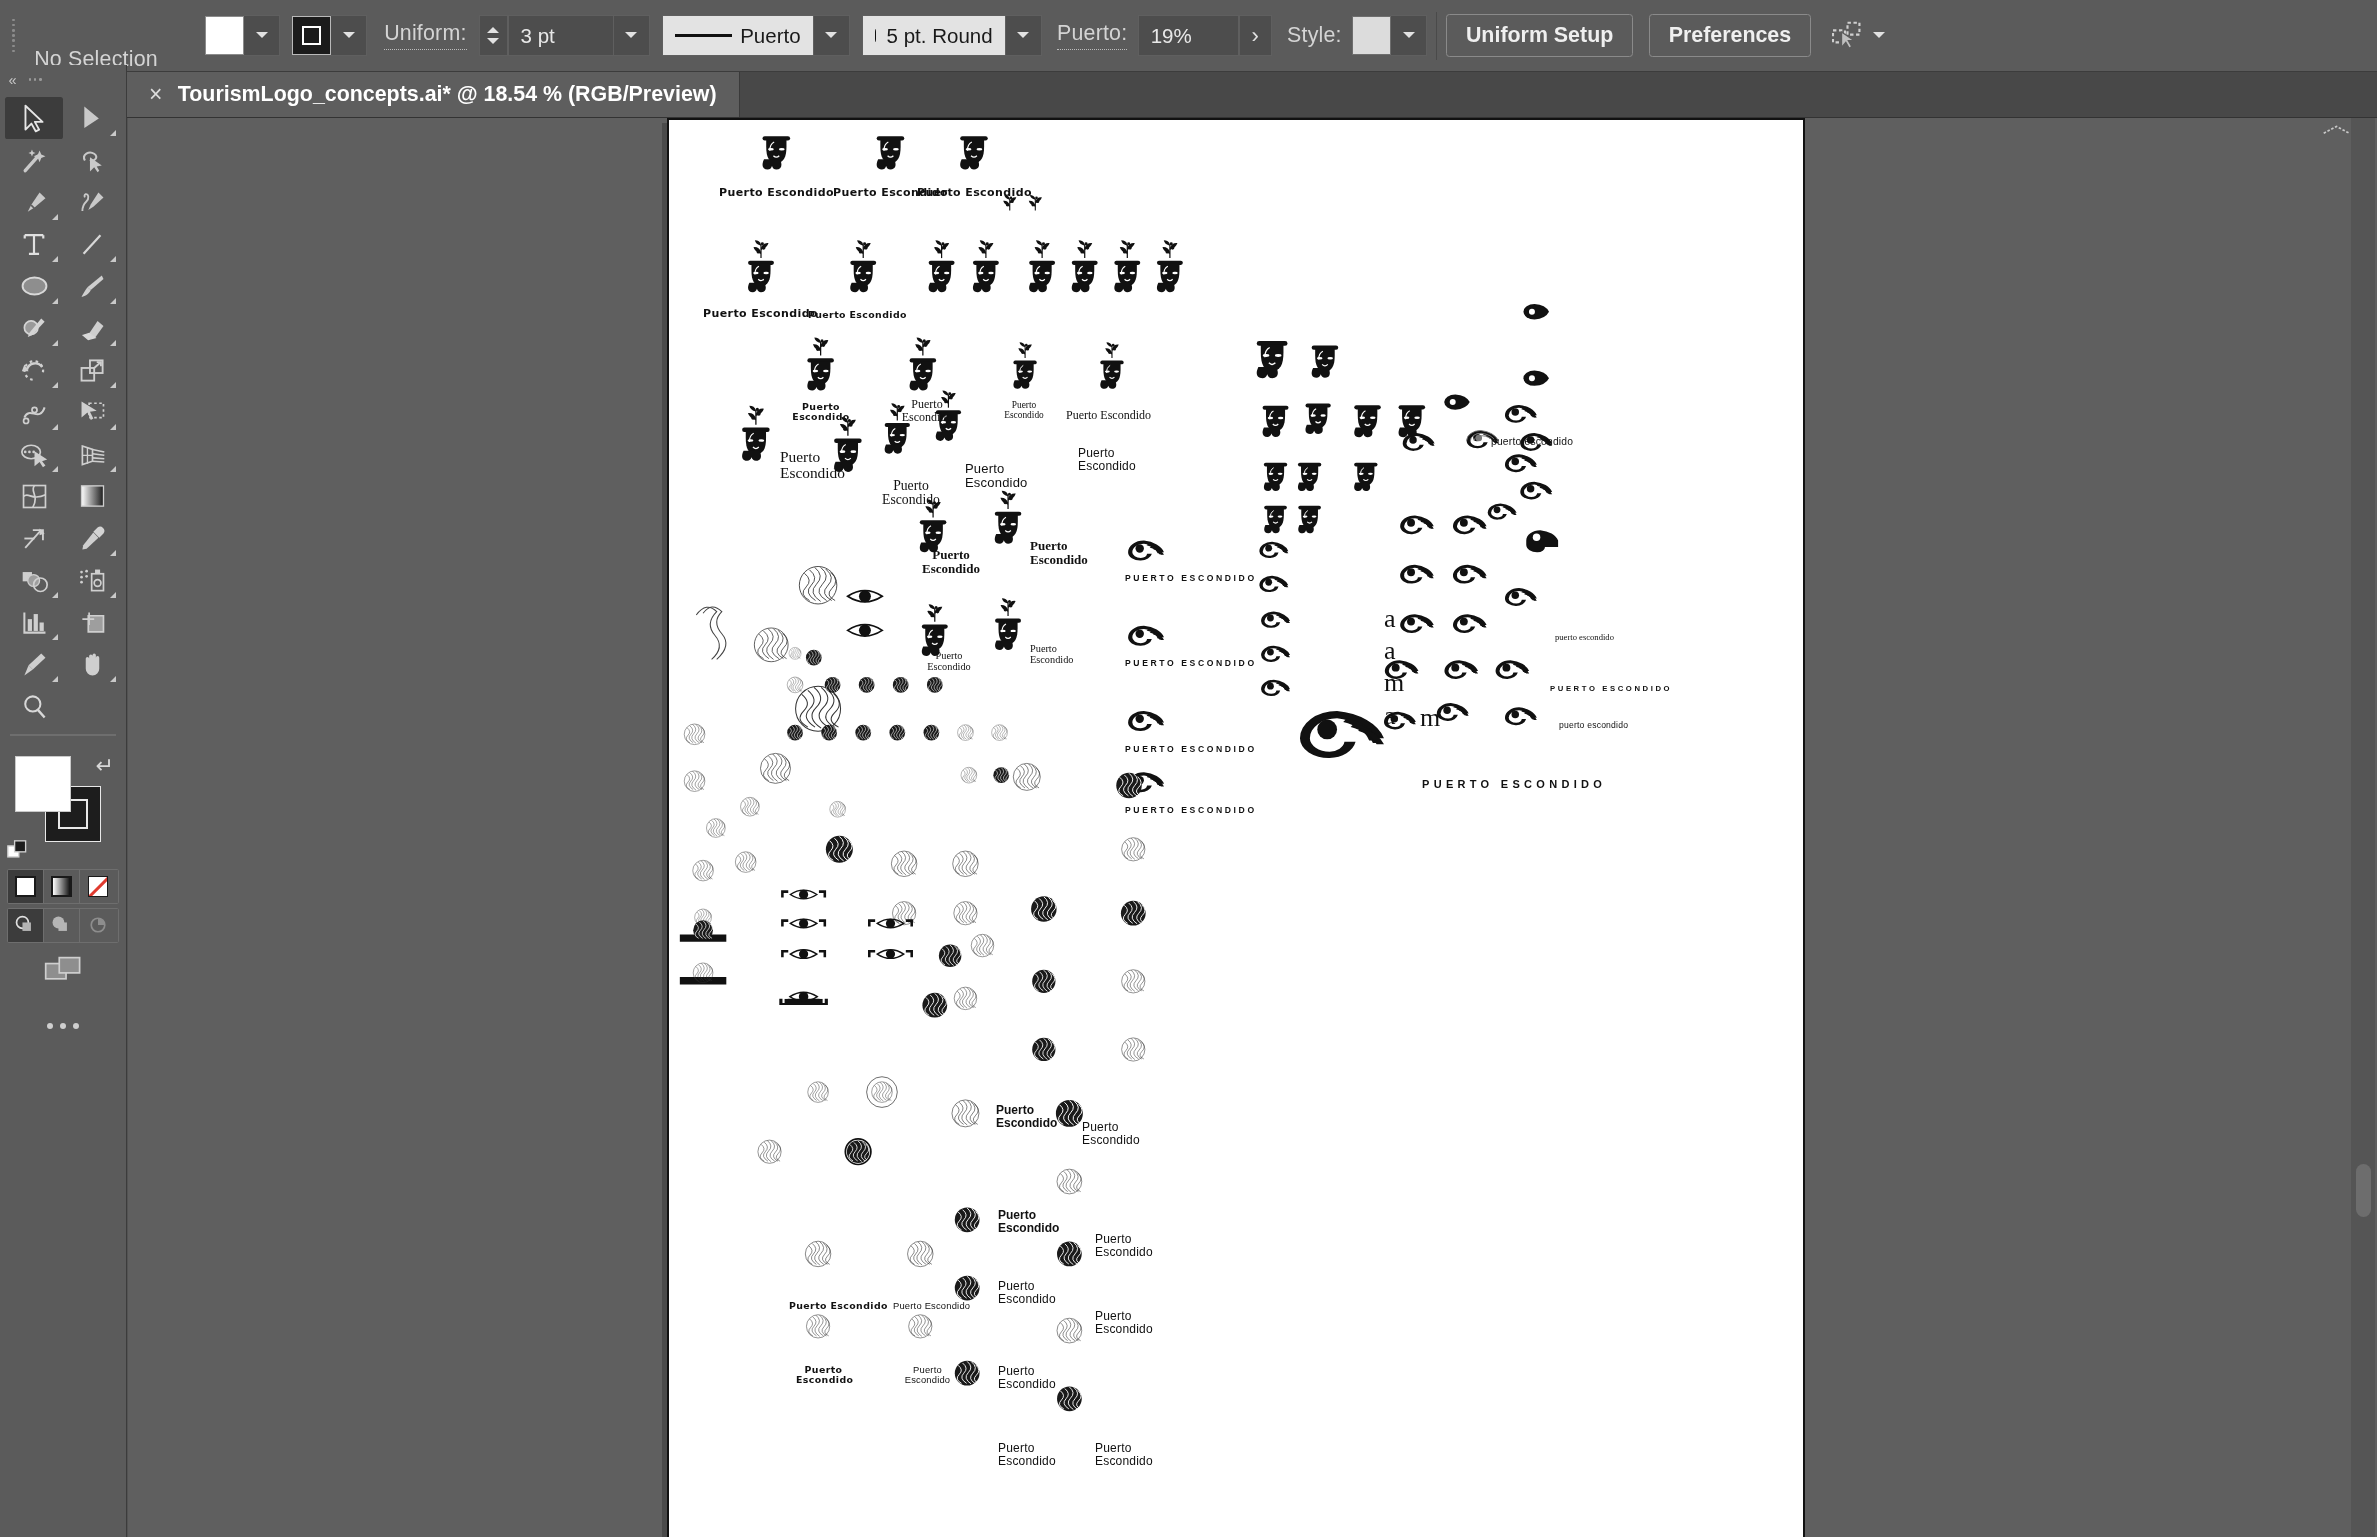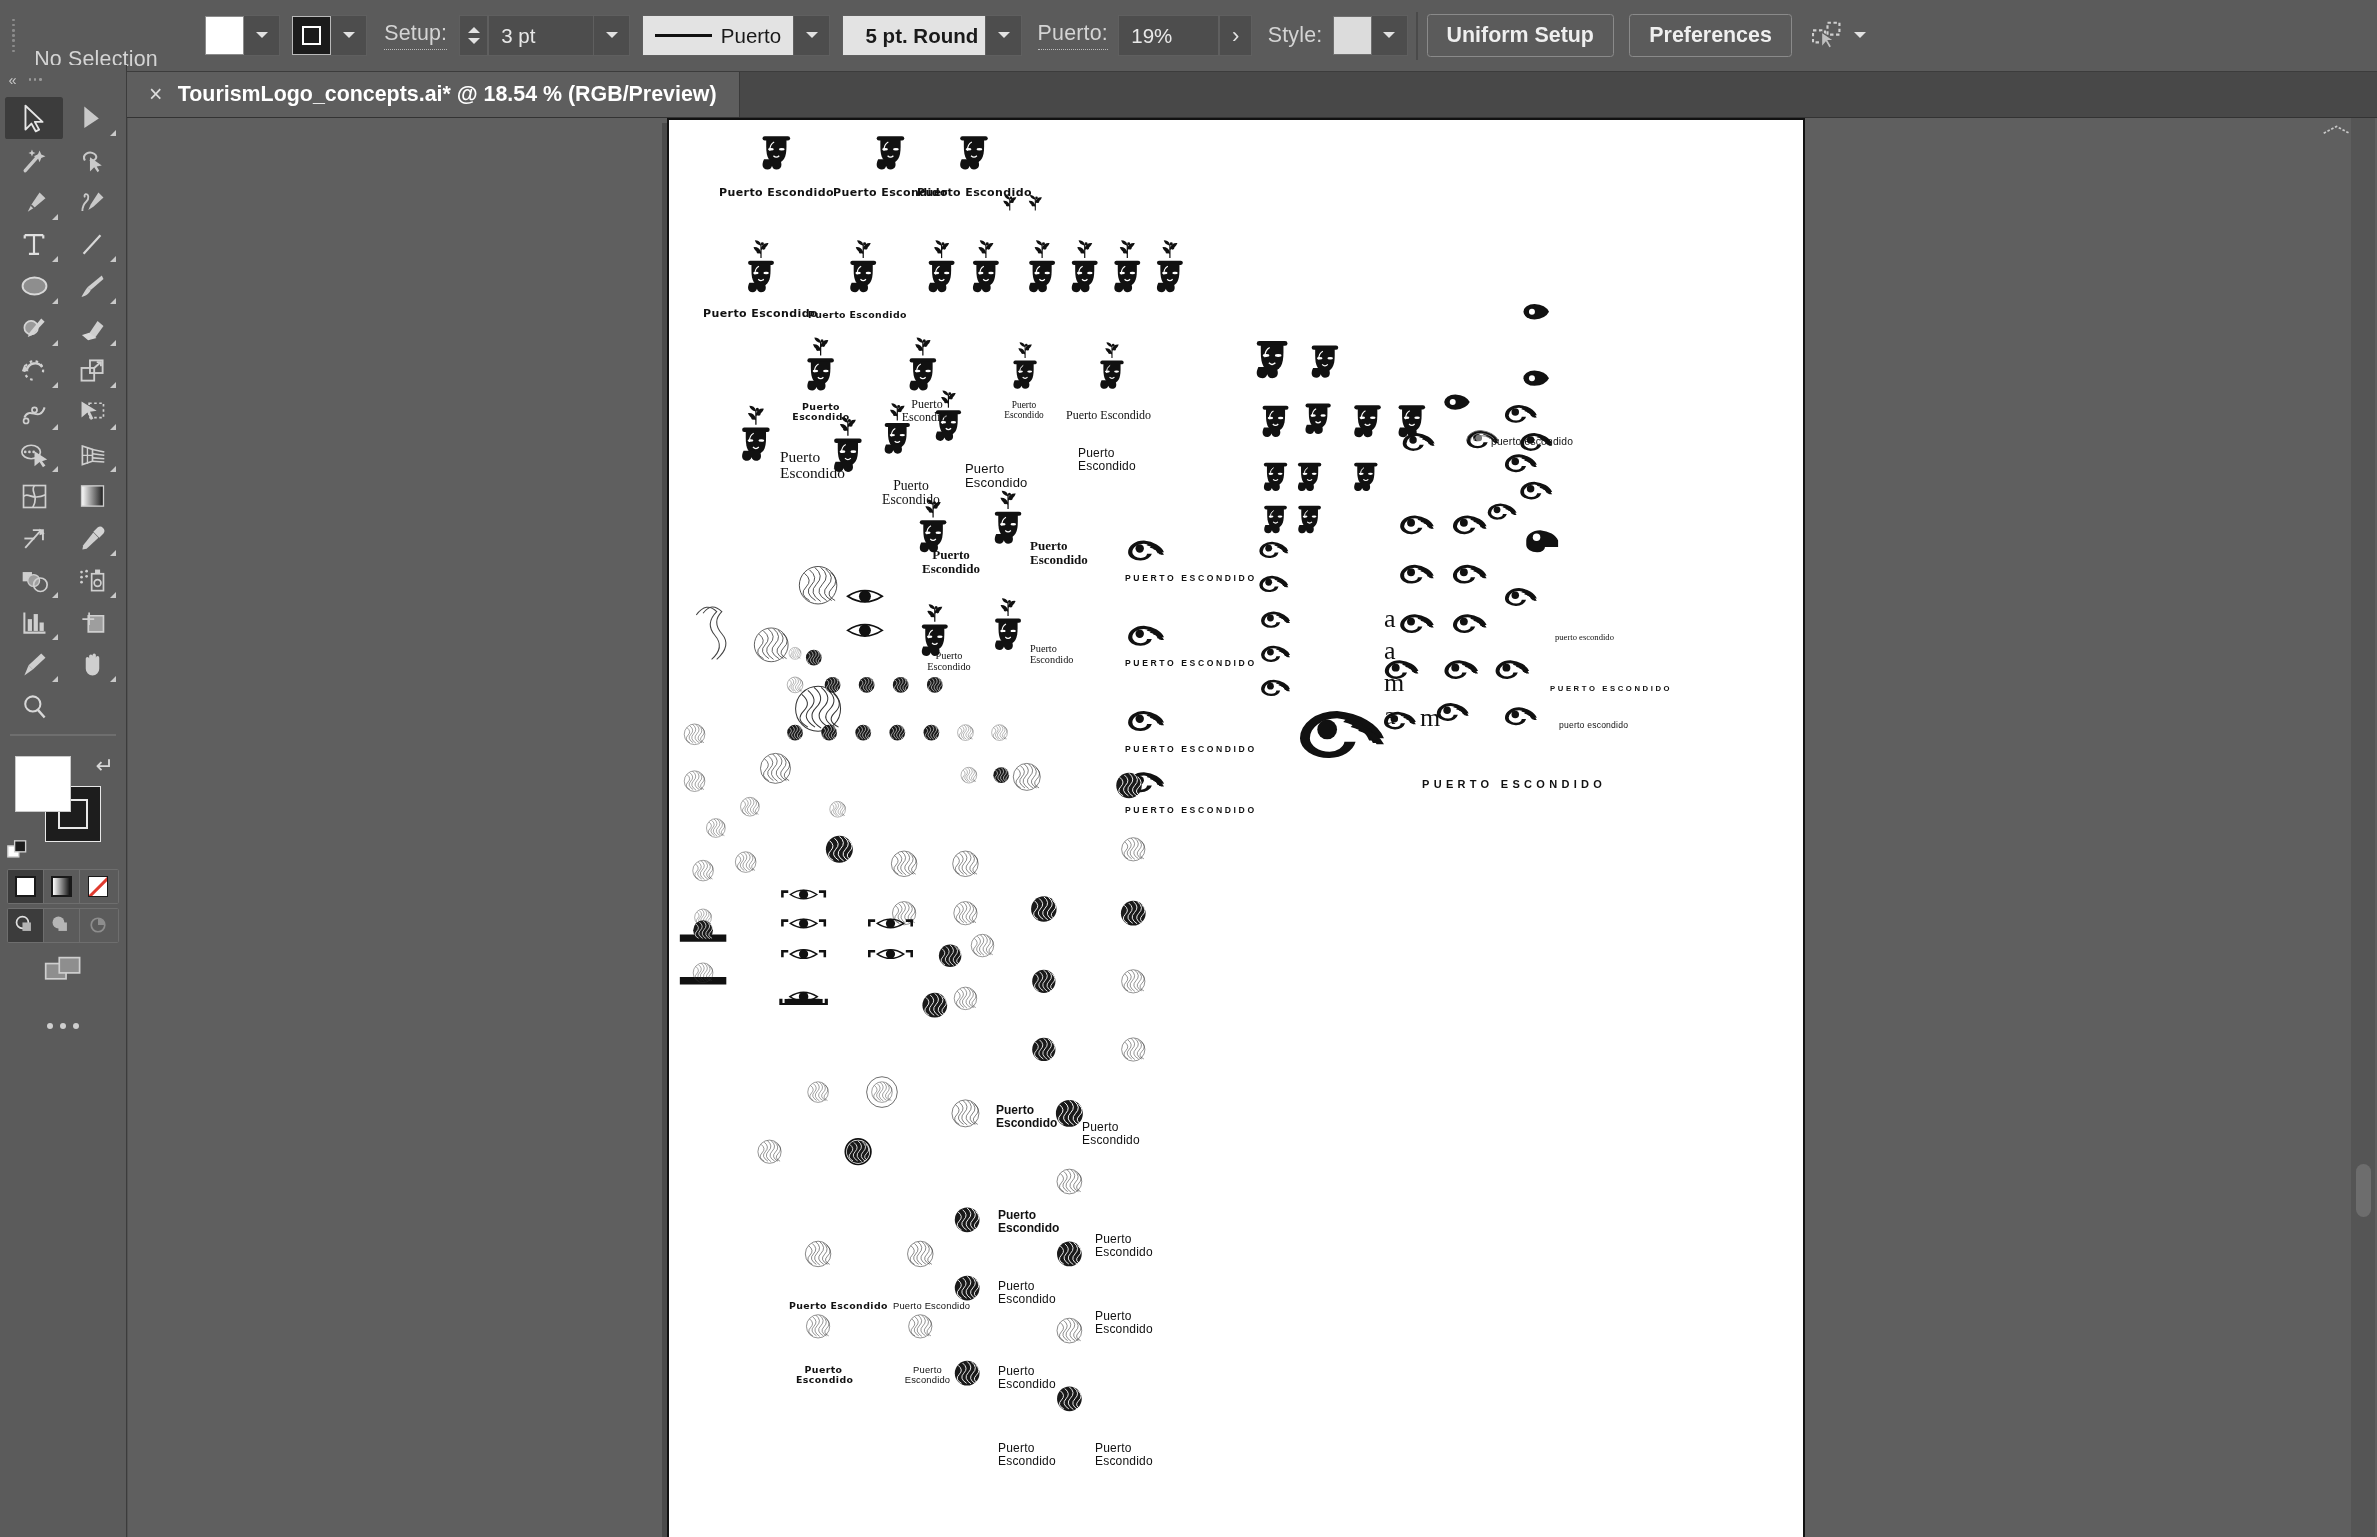--- a/index.html
+++ b/index.html
@@ -246,21 +246,21 @@
 
   <div class="swatch-group">
     <div class="swatch stroke-swatch"></div>
     <div class="chev-btn">
         <span class="chev"></span>
       </div>
   </div>
 
   <div style="width:17px"></div>
 
-  <div class="cb-label dotted-underline">Setup:</div>
+  <div class="cb-label dotted-underline">Uniform:</div>
 
   <div style="width:12px"></div>
 
   <div style="display:flex;align-items:center;">
     <div class="stepper">
       <span class="up"></span>
         <span class="dn"></span>
     </div>
     <div class="field w-stroke">3 pt</div>
     <div class="chev-btn">
@@ -275,21 +275,21 @@
       <span class="uniform-line"></span>
       <span>Puerto</span>
     </div>
     <div class="chev-btn">
         <span class="chev"></span>
       </div>
   </div>
 
   <div style="width:12px"></div>
 
-  <div style="display:flex;align-items:center;font-weight:bold;">
+  <div style="display:flex;align-items:center;">
     <div class="field light w-profile">
       <span class="round-dot"></span>
       <span>5 pt. Round</span>
     </div>
     <div class="chev-btn">
         <span class="chev"></span>
       </div>
   </div>
 
   <div style="width:15.4px"></div>

